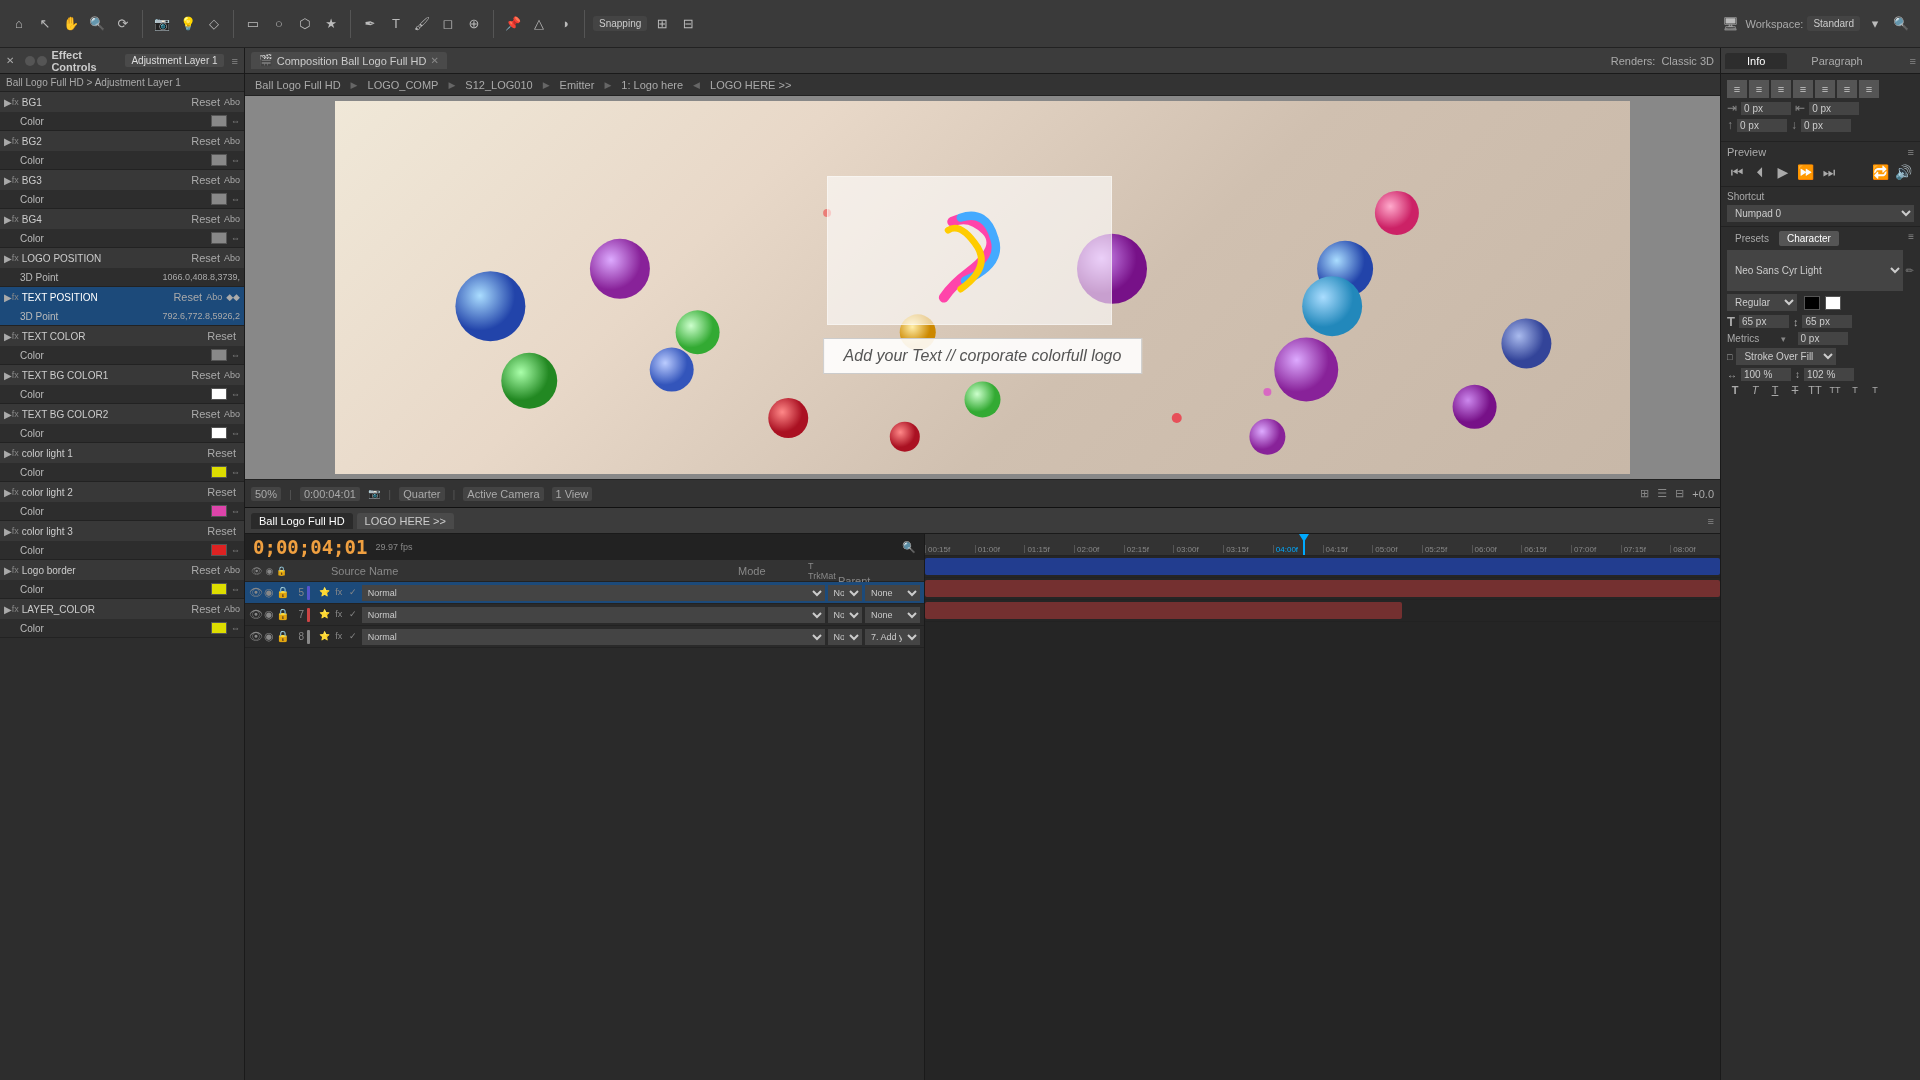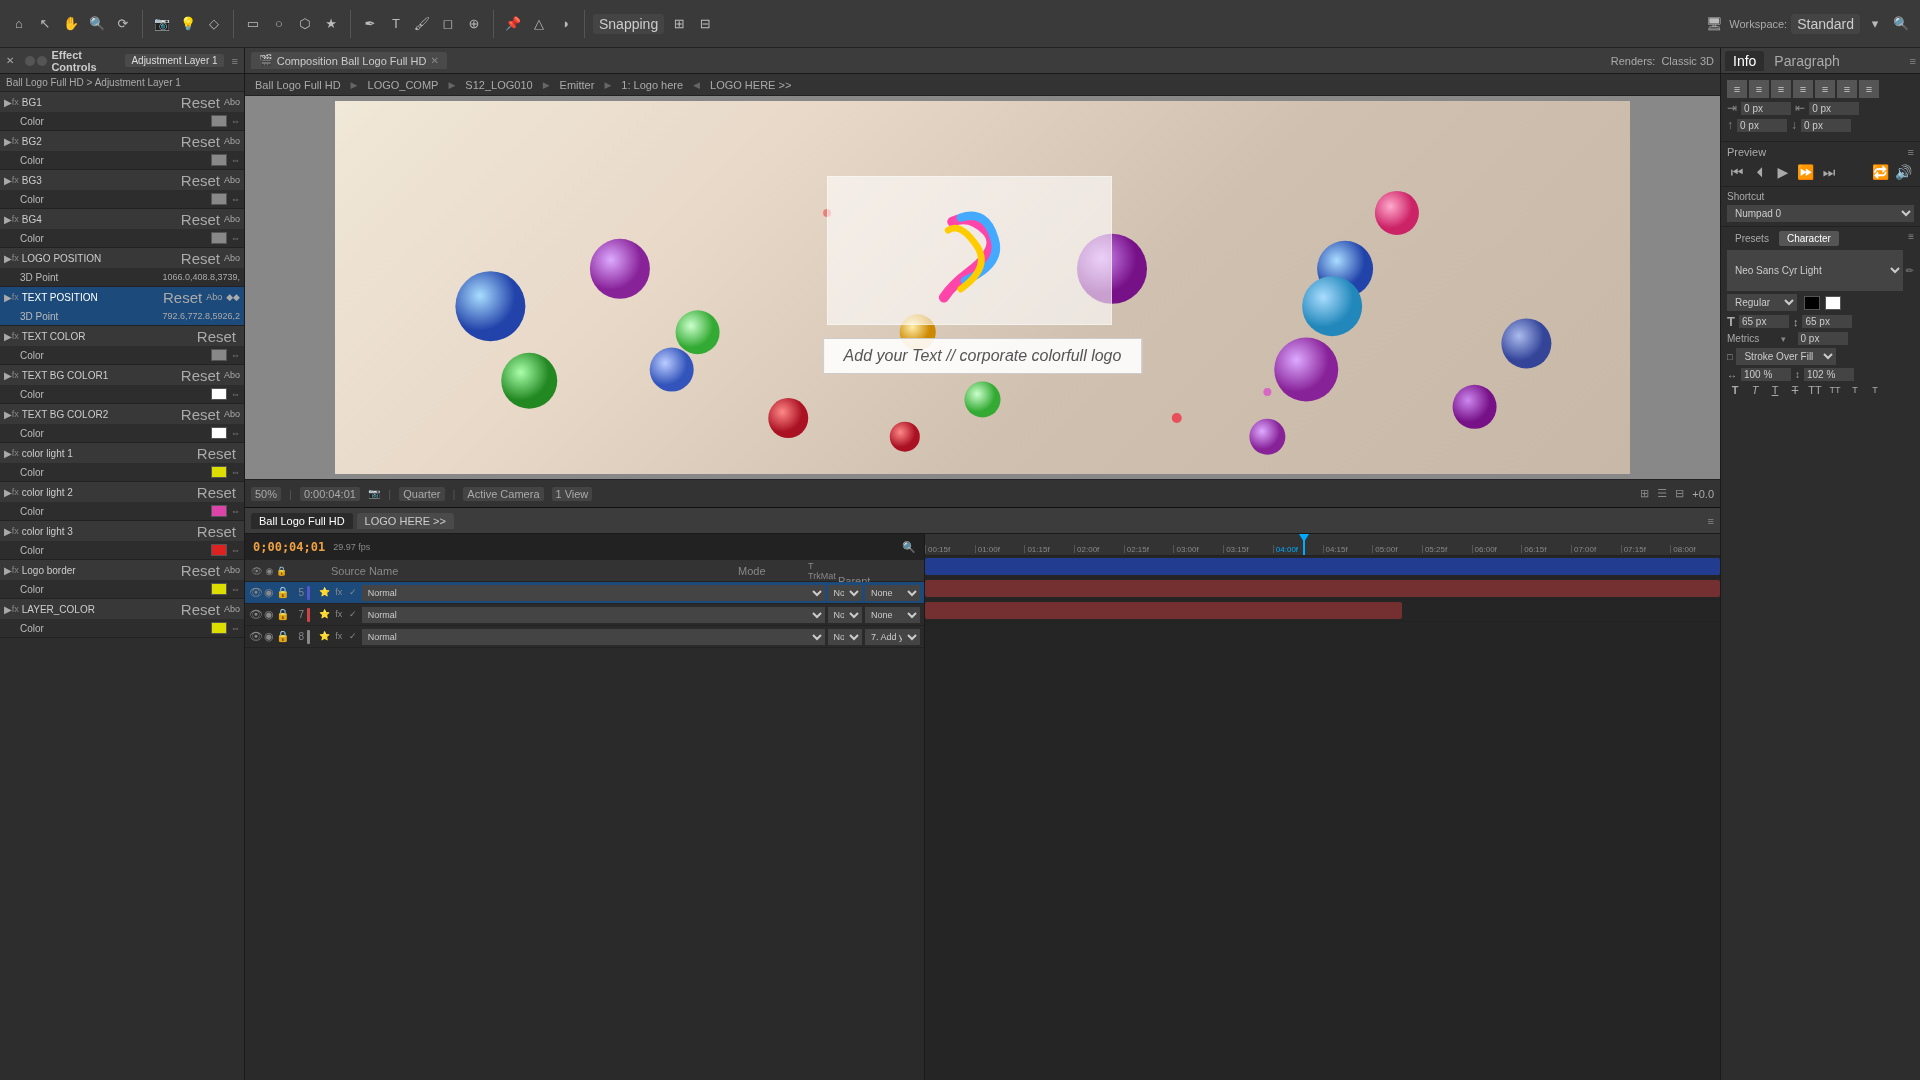--- a/index.html
+++ b/index.html
@@ -16,21 +16,21 @@
       gap: 4px;
     }
     .toolbar-icon {
       width: 22px; height: 22px;
       display: flex; align-items: center; justify-content: center;
       color: #bbb; cursor: pointer; font-size: 13px;
       border-radius: 2px;
     }
     .toolbar-separator { width: 1px; height: 28px; background: #555; margin: 0 4px; }
     .toolbar-label {
-      color: #ccc; font-size: 14px; padding: 2px 6px;
+      color: #ccc; font-size: 10px; padding: 2px 6px;
       background: #444; border-radius: 3px; cursor: pointer;
     }
 
     
     #main-layout {
       display: flex;
       height: calc(1080px - 48px);
     }
 
     
@@ -68,21 +68,21 @@
     }
     .effect-group-header {
       display: flex;
       align-items: center;
       height: 20px;
       padding: 0 4px;
       background: #383838;
       cursor: pointer;
     }
     .effect-name { color: #ccc; font-size: 10px; flex: 1; }
-    .effect-reset { color: #aaa; font-size: 15px; margin-right: 4px; cursor: pointer; }
+    .effect-reset { color: #aaa; font-size: 11px; margin-right: 4px; cursor: pointer; }
     .effect-abo { color: #aaa; font-size: 9px; cursor: pointer; }
     .effect-property {
       display: flex;
       align-items: center;
       height: 18px;
       padding: 0 4px 0 20px;
       gap: 4px;
     }
     .prop-name { color: #bbb; font-size: 10px; flex: 1; }
     .color-swatch {
@@ -234,21 +234,21 @@
     }
 
     .timeline-timecode {
       height: 26px;
       background: #222;
       display: flex;
       align-items: center;
       padding: 0 8px;
       gap: 8px;
     }
-    .timecode { color: #f0a040; font-size: 12px; font-family: monospace; font-weight: bold; }
+    .timecode { color: #f0a040; font-size: 19px; font-family: monospace; font-weight: bold; }
     .fps { color: #888; font-size: 9px; }
 
     .layer-header-row {
       height: 22px;
       background: #333;
       border-bottom: 1px solid #222;
       display: flex;
       align-items: center;
       padding: 0 6px;
       font-size: 10px;
@@ -348,26 +348,26 @@
     .right-panel-tabs {
       height: 26px;
       background: #3c3c3c;
       border-bottom: 1px solid #1a1a1a;
       display: flex;
       align-items: center;
       gap: 2px;
       padding: 0 4px;
     }
     .rp-tab {
-      padding: 2px 8px;
+      padding: 2px 22px;
       background: transparent;
       border-radius: 3px 3px 0 0;
       cursor: pointer;
       color: #aaa;
-      font-size: 14px;
+      font-size: 11px;
     }
     .rp-tab.active { background: #2d2d2d; color: #fff; }
 
     .rp-section {
       padding: 6px;
       border-bottom: 1px solid #222;
     }
     .rp-row {
       display: flex;
       align-items: center;

